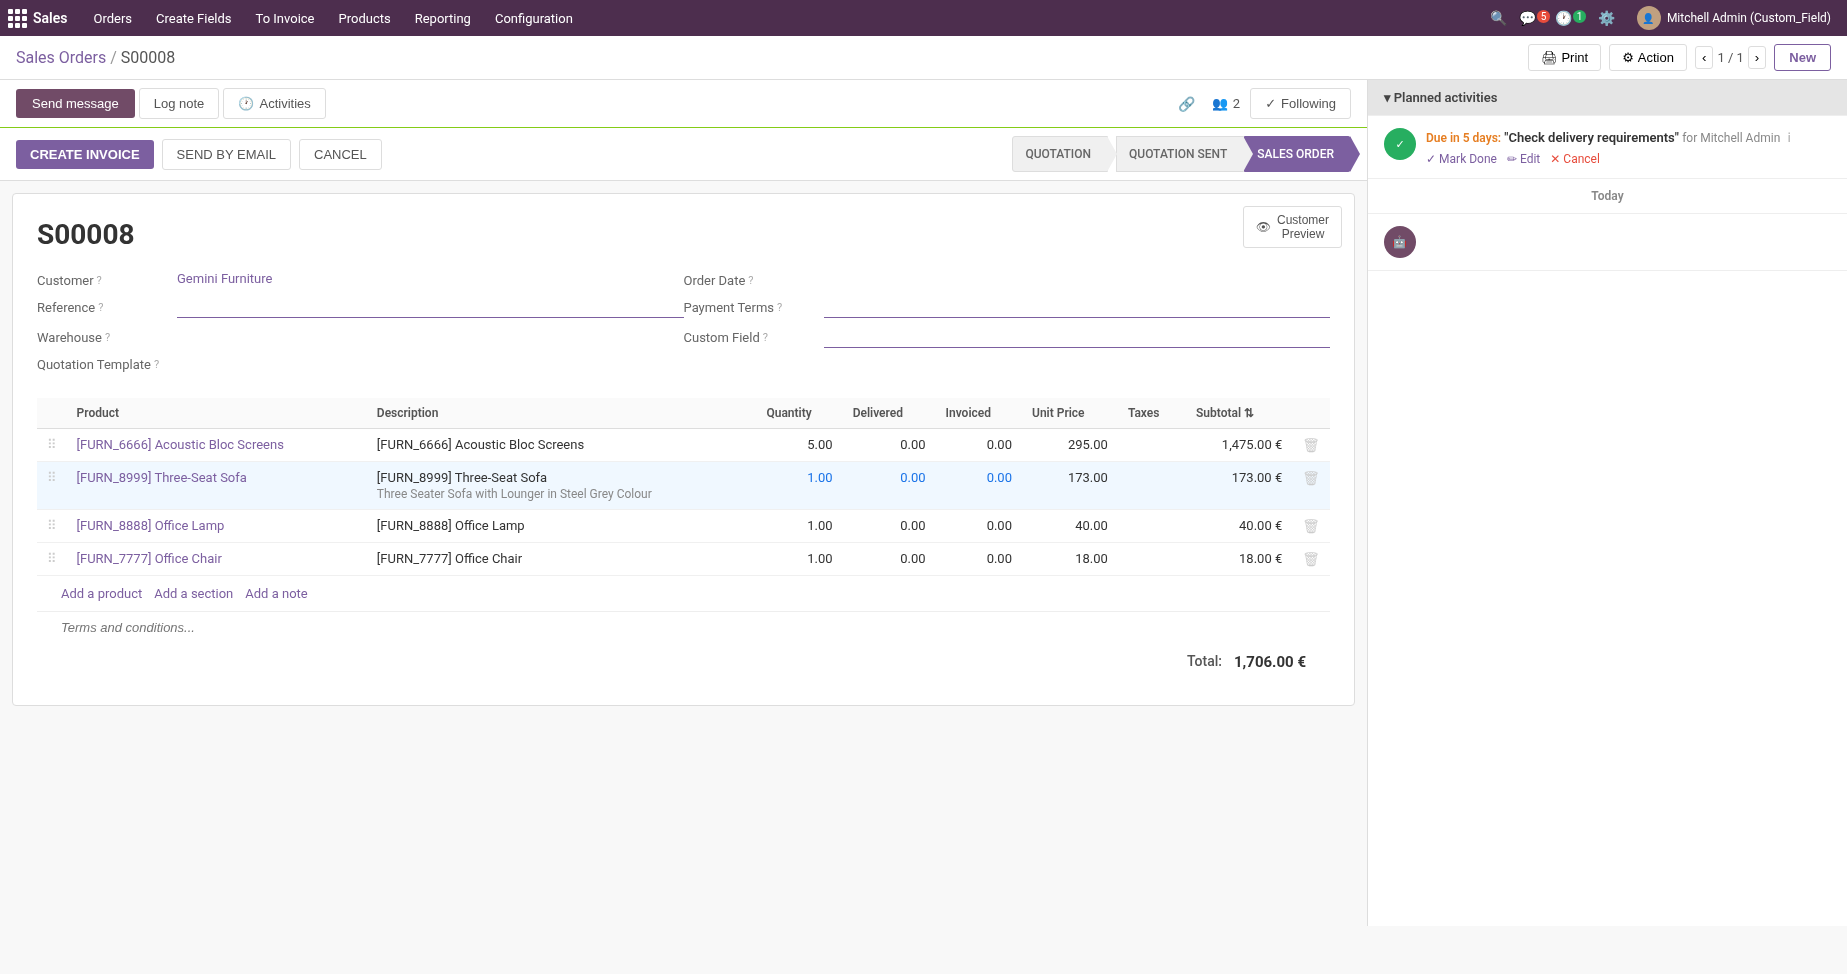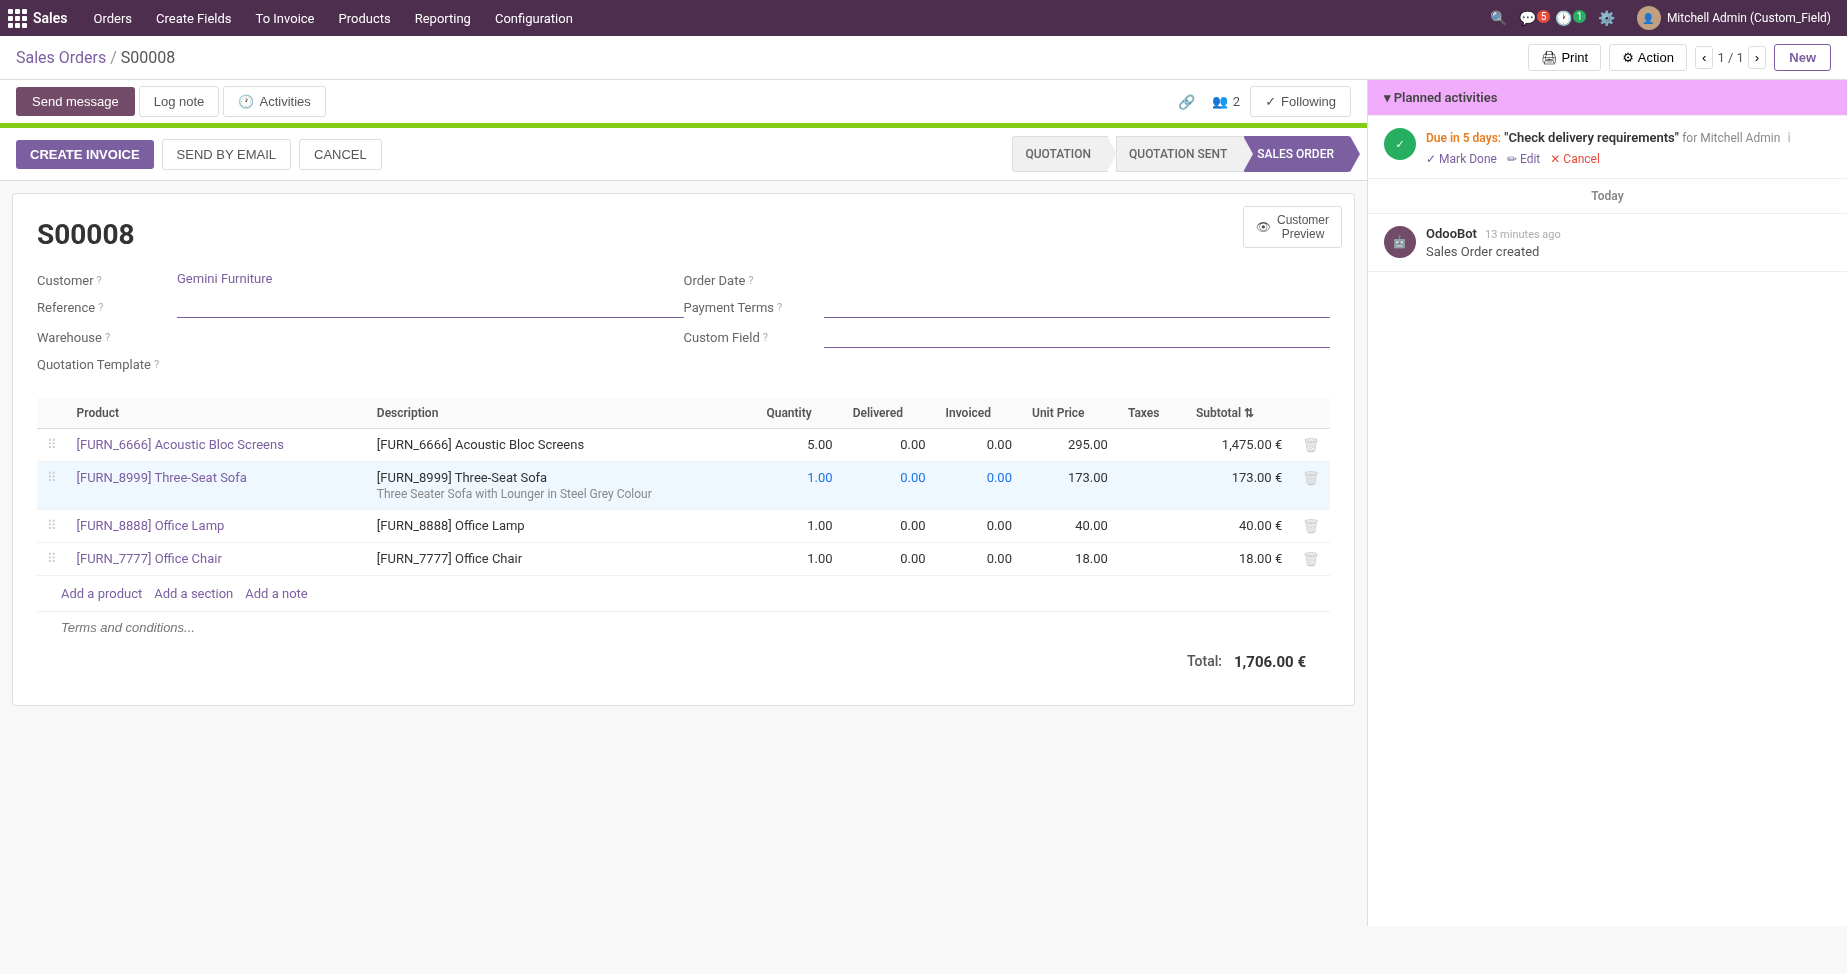--- a/index.html
+++ b/index.html
@@ -45,21 +45,21 @@
     .pager-arrow { cursor: pointer; padding: 3px 6px; border: 1px solid #ddd; border-radius: 3px; background: #fff; }
     .btn-new { border: 1px solid #7c5fa0; color: #7c5fa0; background: #fff; border-radius: 3px; padding: 5px 14px; cursor: pointer; font-size: 13px; font-weight: 600; }
 
     
     .chatter-action-bar {
       display: flex;
       align-items: center;
       padding: 0 16px;
       height: 48px;
       background: #fff;
-      border-bottom: 5px solid #84cc16;
+      border-bottom: 1px solid #84cc16;
       gap: 4px;
     }
     .btn-send-msg { background: #714b67; color: #fff; border: none; border-radius: 3px; padding: 7px 16px; cursor: pointer; font-size: 13px; }
     .btn-log-note { background: none; border: 1px solid #ddd; border-radius: 3px; padding: 7px 14px; cursor: pointer; font-size: 13px; color: #555; }
     .btn-activities { background: none; border: 1px solid #ddd; border-radius: 3px; padding: 7px 14px; cursor: pointer; font-size: 13px; color: #555; display: flex; align-items: center; gap: 5px; }
     .btn-following { background: none; border: 1px solid #ddd; border-radius: 3px; padding: 7px 14px; cursor: pointer; font-size: 13px; color: #555; margin-left: auto; display: flex; align-items: center; gap: 5px; }
     .btn-icon-link { background: none; border: none; cursor: pointer; padding: 7px; color: #666; font-size: 14px; }
     .followers-count { display: flex; align-items: center; gap: 4px; font-size: 13px; color: #555; padding: 0 6px; }
 
     
@@ -228,21 +228,21 @@
     
     .chatter-panel {
       width: 480px;
       background: #fff;
       border-left: 1px solid #ddd;
       overflow-y: auto;
       flex-shrink: 0;
     }
     .planned-activities-header {
       padding: 10px 16px;
-      background: #f0abfc;
+      background: #e5e5e5;
       border-bottom: 1px solid #eee;
       font-size: 13px;
       font-weight: 600;
       color: #444;
       display: flex;
       align-items: center;
       gap: 6px;
     }
     .activity-item {
       padding: 12px 16px;
@@ -592,22 +592,15 @@
             <span>Cancel</span>
           </span>
         </div>
       </div>
     </div>
 
     <div class="today-divider">Today</div>
 
     <div class="message-item">
       <div class="msg-avatar" style="background:#714b67; color:#fff; font-size:12px;">🤖</div>
-      <div class="msg-content">
-        <div class="msg-header">
-          <span class="msg-author">OdooBot</span>
-          <span class="msg-time">13 minutes ago</span>
-        </div>
-        <div class="msg-body">Sales Order created</div>
-      </div>
     </div>
   </div>
 </div>
 
 </body></html>

